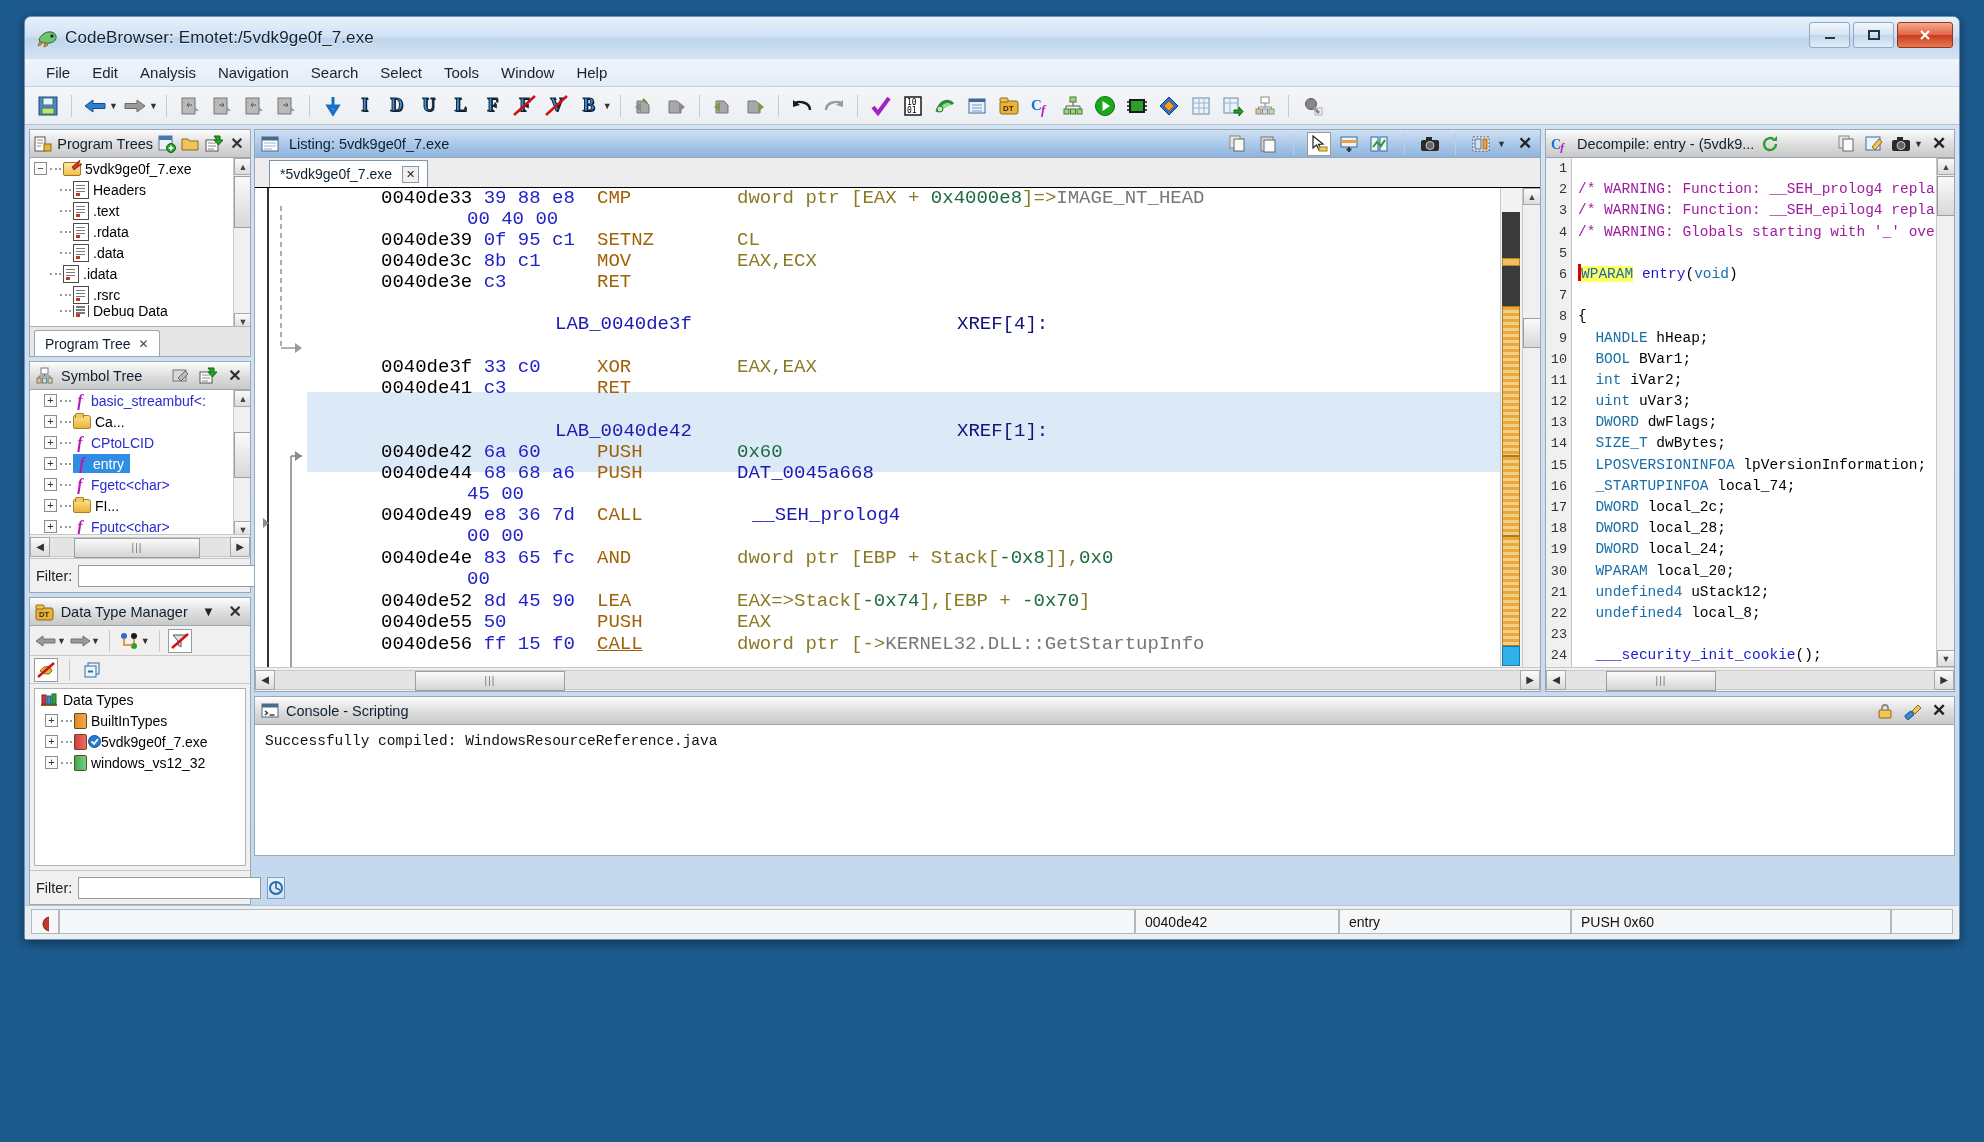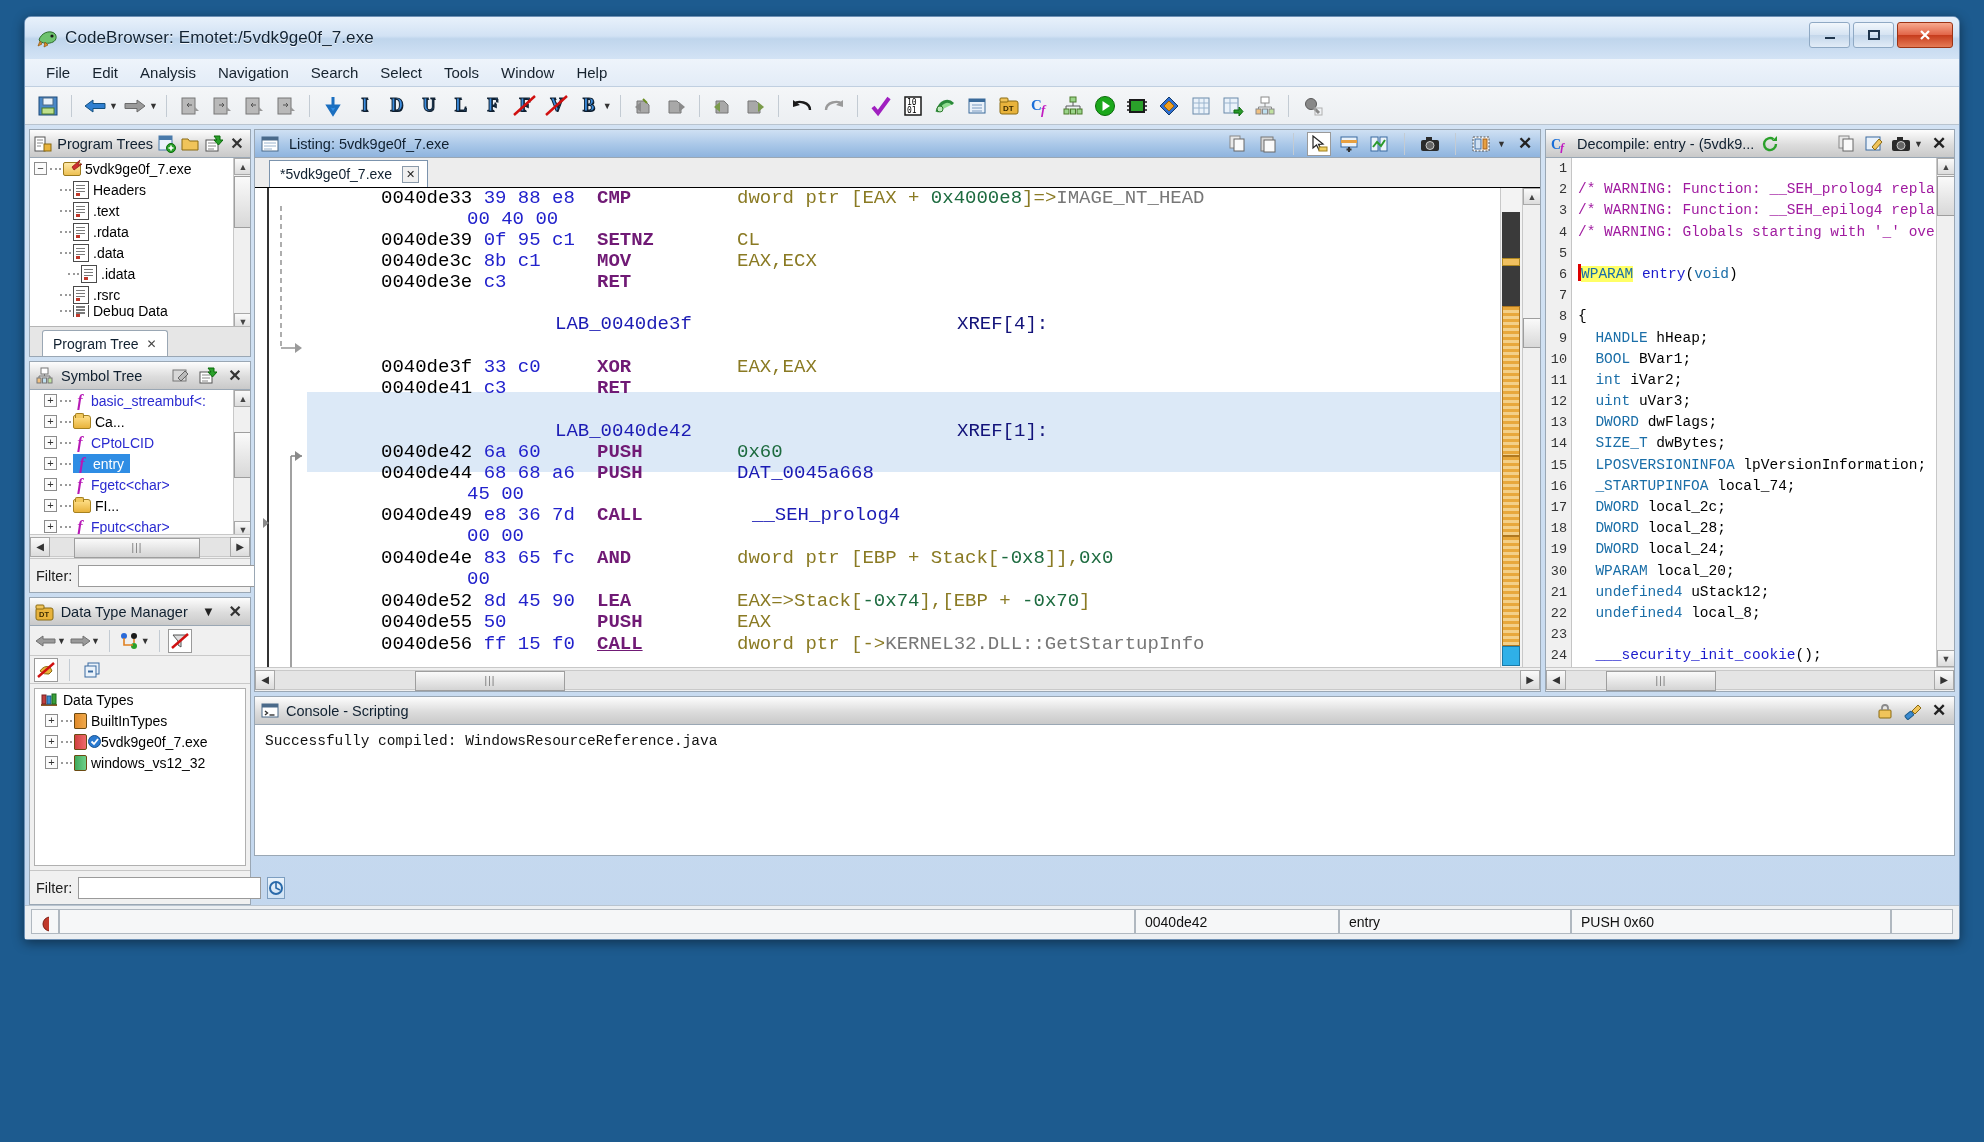--- a/index.html
+++ b/index.html
@@ -111,21 +111,21 @@
   .ico-book { width:13px;height:16px;border:1px solid #6b4a12;border-radius:1px 2px 2px 1px;}
   .ico-book.orange{background:linear-gradient(90deg,#e08a2a,#f0a94a);}
   .ico-book.red{background:linear-gradient(90deg,#d04040,#ef6a6a);}
   .ico-book.green{background:linear-gradient(90deg,#3fa85a,#6fd18a);}
 
   
   .tabstrip { height:30px; flex:0 0 30px; background:#e6e6e6; display:flex; align-items:flex-end; border-top:1px solid #b5b5b5; }
   .tab {
     height:26px; padding:12px 10px; display:flex; align-items:center; gap:8px;
     background:#fff; border:1px solid #9aa7b4; border-bottom:none; font-size:14px; color:#102030;
-    border-radius:3px 3px 0 0; margin-left:12px;
+    border-radius:3px 3px 0 0; margin-left:4px;
   }
   .tab .x { font-size:12px; color:#444; }
 
   
   .filter-row { height:34px; flex:0 0 34px; display:flex; align-items:center; gap:6px; padding:0 6px;
     background:#f0f0f0; border-top:1px solid #c6c6c6; }
   .filter-label { font-size:14.5px; color:#202020; }
   .filter-input { flex:1 1 auto; height:22px; background:#fff; border:1px solid #9a9a9a; }
   .filter-btn { width:22px;height:22px; border:1px solid #7d9ec0; background:linear-gradient(#eaf3fb,#cfe2f4); display:flex;align-items:center;justify-content:center;}
 
@@ -149,21 +149,21 @@
   .listing-tabbar { height:30px;flex:0 0 30px; background:#ededed; display:flex; align-items:flex-end; border-bottom:1px solid #000000;}
   .listing-tab { height:27px; padding:0 8px 0 10px; display:flex;align-items:center;gap:10px;
     background:#fff; border:1px solid #7b93ad; border-bottom:none; font-size:14px; color:#102030; margin-left:14px;}
   .listing-body { flex:1 1 auto; display:flex; background:#fff; min-height:0; position:relative; overflow:hidden;}
   .gutter-left { width:14px; flex:0 0 14px; background:#fff; border-right:2px solid #333; position:relative;}
   .flowarrows { width:38px; flex:0 0 38px; position:relative; background:#fff; }
   .code-area { flex:1 1 auto; position:relative; font-family:"Liberation Mono", monospace; font-size:19px; overflow:hidden;}
   .cl { position:absolute; white-space:pre; height:21px; line-height:21px; }
   .addr { color:#000; }
   .bytes { color:#2222cc; }
-  .mnem { color:#701a75;font-weight:bold; }
+  .mnem { color:#a16207; }
   .op { color:#8a7a23; }
   .num { color:#1d6b3f; }
   .lbl { color:#1b1bb4; }
   .cmt { color:#777; }
   .xref { color:#13137a; }
   .hl-row { position:absolute; left:0; right:0; background:#dce9f7; }
   
   .overview { width:22px; flex:0 0 22px; background:#f3f3f3; border-left:1px solid #c8c8c8; position:relative;}
   .ov-mark { position:absolute; left:1px; width:18px; }
   .vscroll { width:18px; flex:0 0 18px; background:#f0f0f0; border-left:1px solid #c8c8c8; position:relative;}
@@ -518,21 +518,21 @@
             <div class="tree-row" style="padding-left:30px">
               <span class="dots"></span>
                 <span class="ico ico-doc"></span>
               <span class="node-label">.rdata</span>
             </div>
             <div class="tree-row" style="padding-left:30px">
               <span class="dots"></span>
                 <span class="ico ico-doc"></span>
               <span class="node-label">.data</span>
             </div>
-            <div class="tree-row" style="padding-left:38px">
+            <div class="tree-row" style="padding-left:20px">
               <span class="dots"></span>
                 <span class="ico ico-doc"></span>
               <span class="node-label">.idata</span>
             </div>
             <div class="tree-row" style="padding-left:30px">
               <span class="dots"></span>
                 <span class="ico ico-doc"></span>
               <span class="node-label">.rsrc</span>
             </div>
             <div class="tree-row" style="padding-left:30px;overflow:hidden;height:12px">

